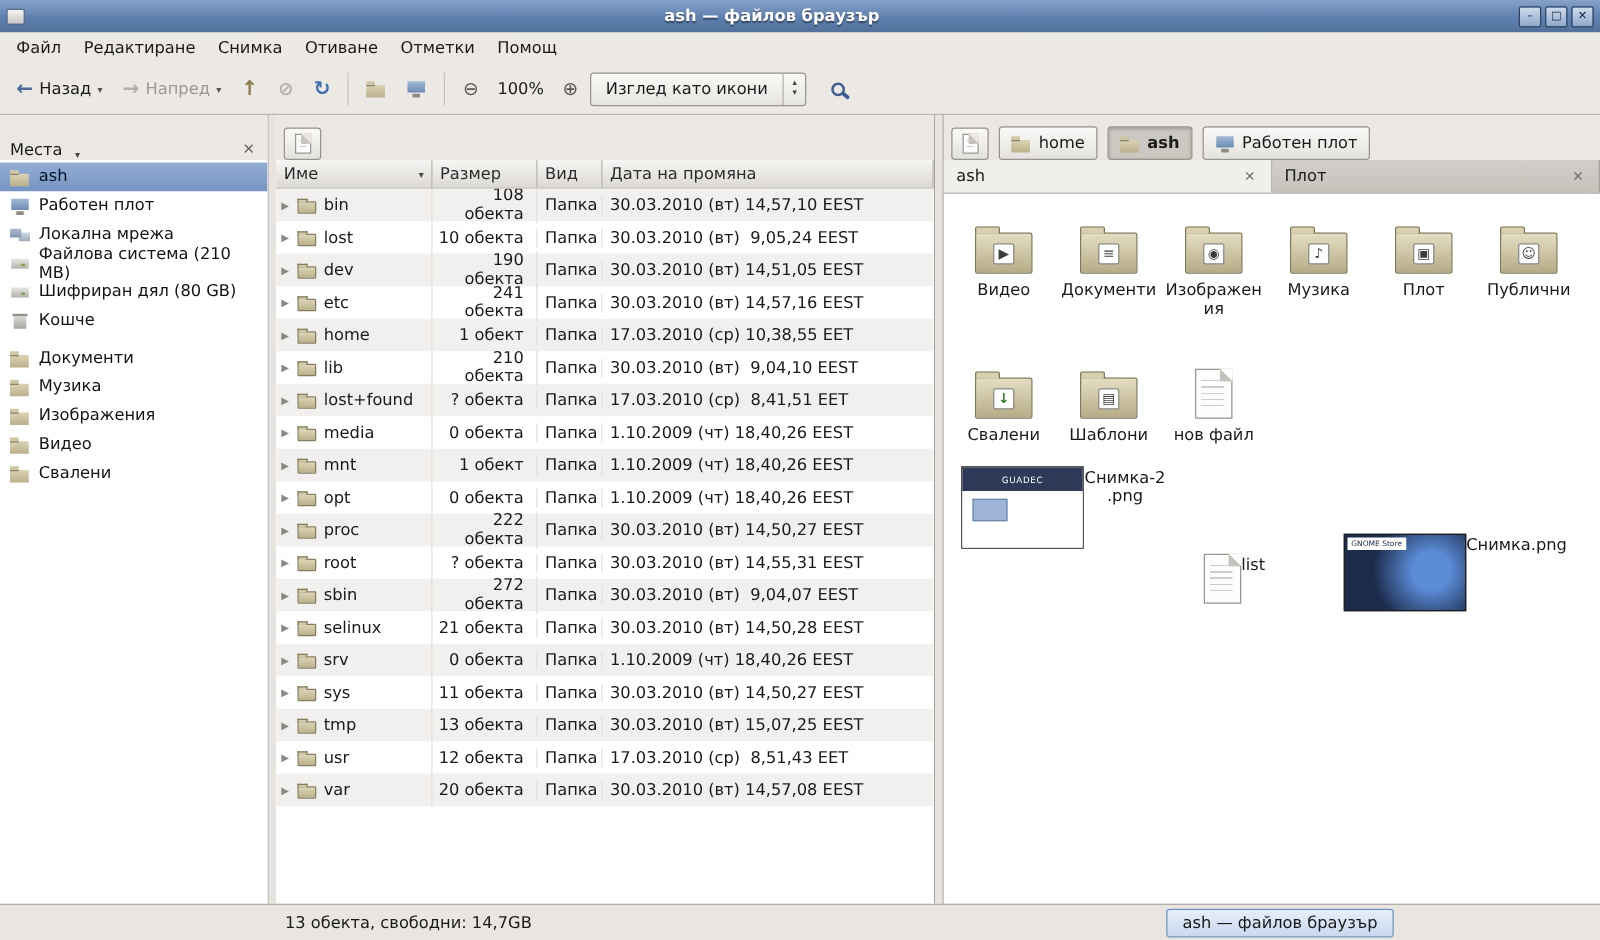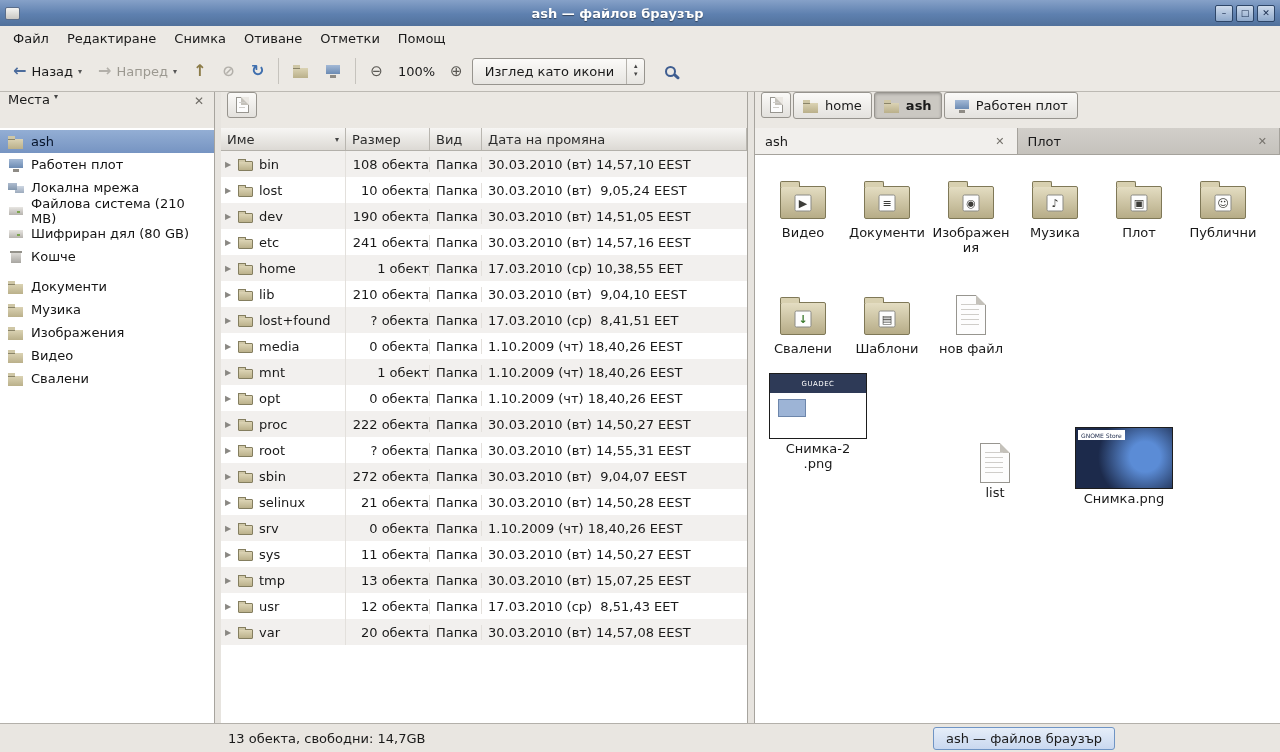--- a/index.html
+++ b/index.html
@@ -30,21 +30,21 @@
   .zoom-label{padding:0 6px}
   .combo{display:flex;align-items:stretch;border:1px solid #97948e;border-radius:3px;background:linear-gradient(#fbfaf8,#e7e5e1);height:27px;margin-left:0}
   .combo-label{display:flex;align-items:center;padding:0 12px}
   .combo-arrows{width:18px;border-left:1px solid #b5b2ac;display:flex;flex-direction:column;align-items:center;justify-content:center;font-size:7px;color:#444;line-height:1.1}
   .search-btn{margin-left:10px;padding:5px 8px;border-radius:3px}
   .mag{width:11px;height:11px;border:2px solid #3e5d90;border-radius:50%;position:relative;display:inline-block}
   .mag::after{content:"";position:absolute;width:7px;height:3px;background:#3e5d90;border-radius:2px;right:-6px;bottom:-3px;transform:rotate(40deg)}
 
   
   .main{flex:1;display:flex;min-height:0;background:#ece9e4}
-  .pane-strip{height:36px;display:flex;align-items:flex-start;padding:0 6px;gap:2px;background:#ebe8e3;flex:none}
+  .pane-strip{height:36px;display:flex;align-items:flex-end;padding:0 6px;gap:8px;background:#ebe8e3;flex:none}
   .splitter{width:6px;background:#e7e4df;flex:none}
 
   
   .sidebar{width:215px;flex:none;display:flex;flex-direction:column;border-right:1px solid #a7a49e;background:#fff}
   .side-head{justify-content:flex-start}
   .side-title{padding-left:2px}
   .side-caret{font-size:8px;color:#444;margin-left:2px}
   .side-spacer{flex:1}
   .side-close{color:#6f6c66;font-size:12px;padding:2px 4px}
   .side-list{flex:1;overflow:hidden;padding-top:2px;background:#fff}
@@ -75,21 +75,21 @@
   .hc{display:flex;align-items:center;padding:0 6px;border-right:1px solid #b9b6b0}
   .hc-name{width:125px}.hc-size{width:84px;justify-content:flex-start}.hc-type{width:52px}.hc-date{flex:1}
   .sort{margin-left:auto;font-size:8px;color:#444}
   .tbody{flex:1;overflow:hidden;background:#fff}
   .trow{height:26px;display:flex;align-items:center}
   .trow:nth-child(odd){background:#f2f0ee}
   .c-name{width:125px;display:flex;align-items:center;padding-left:4px;border-right:1px solid #e3e0dc;height:100%}
   .expander{width:13px;font-size:8px;color:#8a8883;flex:none}
   .folder16{width:15px;height:10px;background:linear-gradient(#dcd4b5,#bbb18b);border:1px solid #847e5f;border-radius:1px;position:relative;margin:3px 6px 0 0;flex:none}
   .folder16::before{content:"";position:absolute;top:-3px;left:-1px;width:6px;height:2px;background:#d0c8a8;border:1px solid #847e5f;border-bottom:none}
-  .c-size{width:84px;text-align:right;border-right:1px solid #e3e0dc}
+  .c-size{width:84px;text-align:right;padding-right:10px;border-right:1px solid #e3e0dc}
   .c-type{width:52px;padding-left:6px;border-right:1px solid #e3e0dc}
   .c-date{flex:1;padding-left:6px;white-space:pre}
 
   
   .right{flex:1;display:flex;flex-direction:column;border-left:1px solid #a7a49e;min-width:0}
   .pbtn{display:flex;align-items:center;gap:6px;height:27px;padding:0 9px;border:1px solid #97948e;border-radius:3px;background:linear-gradient(#fbfaf8,#e4e2de);white-space:nowrap}
   .pbtn.active{background:#cbc8c2;box-shadow:inset 0 1px 3px rgba(0,0,0,.25);font-weight:bold}
   .tabstrip{height:27px;display:flex;flex:none;background:#d7d4cf;border-bottom:1px solid #a5a29c}
   .tab{flex:1;display:flex;align-items:center;padding:0 10px;border-right:1px solid #a5a29c;background:linear-gradient(#d2cfca,#c5c2bc);min-width:0}
   .tab.active{background:#f1efec}
@@ -106,21 +106,21 @@
   .emblem.icn-video::before{content:"▶"}
   .emblem.icn-documents::before{content:"≡"}
   .emblem.icn-images::before{content:"◉"}
   .emblem.icn-music::before{content:"♪"}
   .emblem.icn-desktop::before{content:"▣"}
   .emblem.icn-public::before{content:"☺"}
   .emblem.icn-downloads::before{content:"↓";color:#3c7a2e;font-weight:bold}
   .emblem.icn-templates::before{content:"▤"}
   .cell-label{text-align:center;max-width:80px;line-height:1.15;overflow-wrap:anywhere;margin-top:3px}
 
-  .loose-item{position:absolute;display:flex;flex-direction:column;align-items:center}
+  .loose-item{position:absolute;display:flex;flex-direction:row;align-items:flex-start}
   .pos-s2{left:14px;top:218px}
   .pos-list{left:208px;top:288px;width:64px}
   .pos-sn{left:320px;top:272px}
   .pos-s1{left:80px;top:404px}
   .lbl-66{max-width:66px}.lbl-84{max-width:84px}
   .thumb{border:1px solid #1d1d1d;background:#fff}
   .t-s2{width:98px;height:66px;display:flex;flex-direction:column}
   .t-s2-band{height:19px;background:#2e3a57;color:#fff;font-size:7px;display:flex;align-items:center;justify-content:center;letter-spacing:.5px}
   .t-s2-body{flex:1;background:linear-gradient(#fff,#fff),repeating-linear-gradient(to bottom,#fff 0 7px,#d8d6d2 7px 9px);background-blend-mode:normal;position:relative}
   .t-s2-body::after{content:"";position:absolute;left:8px;top:6px;width:26px;height:16px;background:#9db4d6;border:1px solid #6d86ab}

